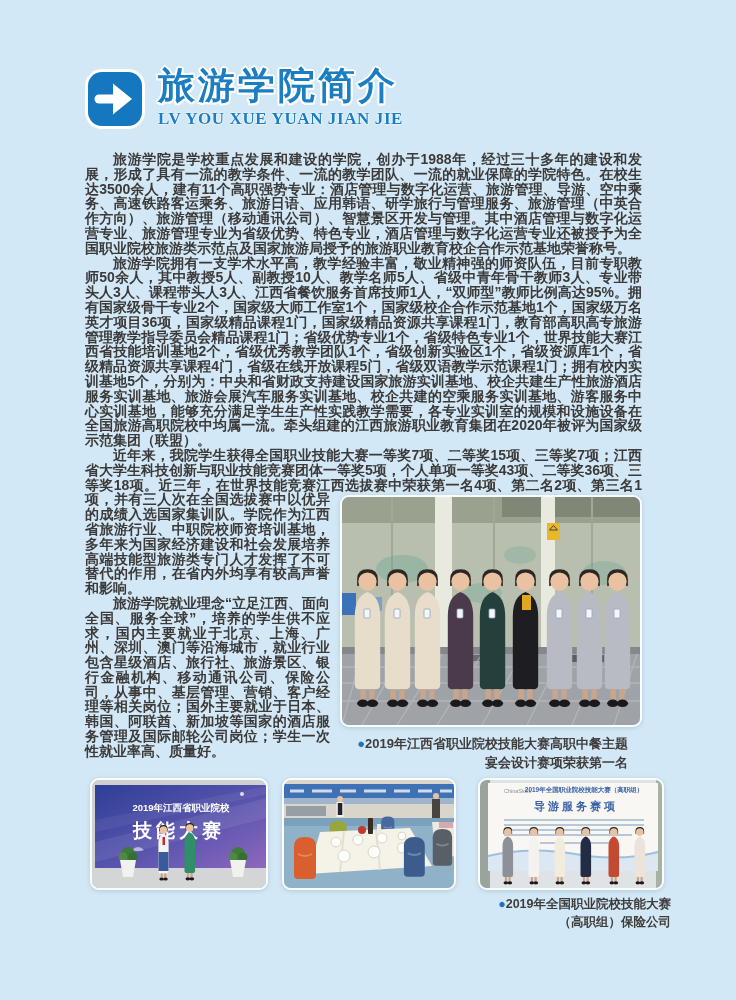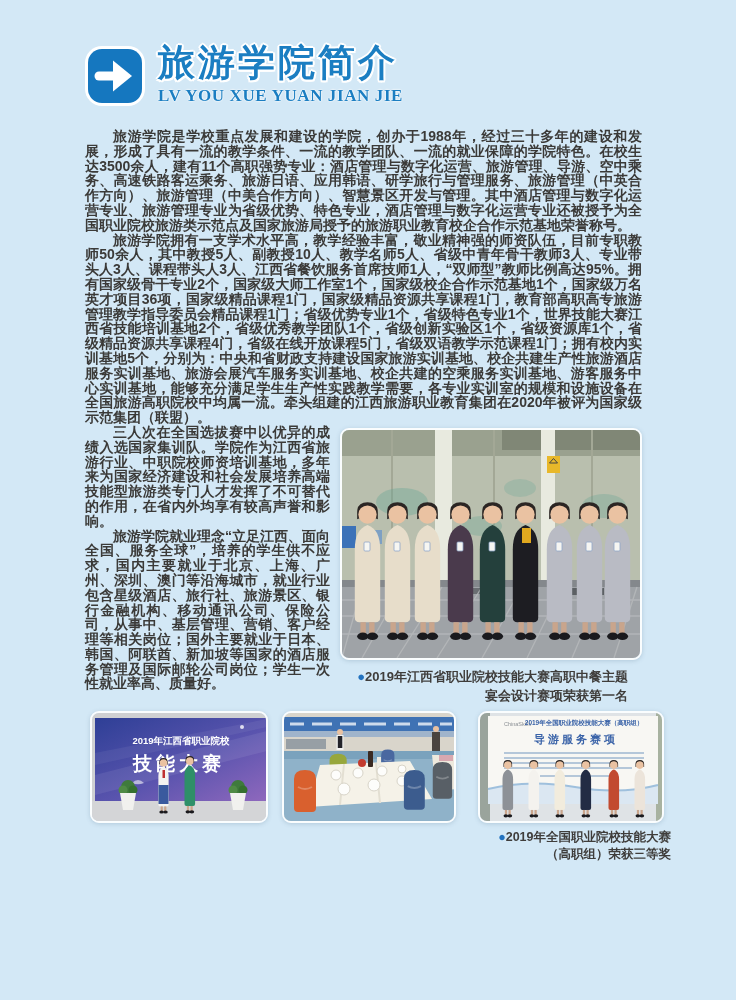--- a/index.html
+++ b/index.html
@@ -2,21 +2,21 @@
 <html><head>
 <meta charset="utf-8">
 <style>
   html,body{margin:0;padding:0;}
   body{
     width:736px;height:1000px;overflow:hidden;
     background:#d3e8f6;
     font-family:"Liberation Sans","DejaVu Sans",sans-serif;
     -webkit-font-smoothing:antialiased;
   }
-  .page{width:728px;height:1000px;padding-top:43px;box-sizing:border-box;}
+  .page{width:728px;height:1000px;padding-top:66px;box-sizing:border-box;}
 
   
   .header{display:flex;align-items:flex-start;margin-left:88px;height:72px;}
   .hdr-icon{
     width:54px;height:54px;border-radius:14px;background:#1577bf;
     box-shadow:0 0 0 3px #ffffff;flex:0 0 auto;margin-top:6px;
     display:flex;align-items:center;justify-content:center;
   }
   .hdr-icon svg{display:block;}
   .hdr-text{margin-left:16px;}
@@ -98,23 +98,23 @@
         <path d="M25,11.5 L44,27 L25,42.5 Z" fill="#ffffff"></path>
       </svg>
     </div>
     <div class="hdr-text">
       <div class="page-title">旅游学院简介</div>
       <div class="page-subtitle">LV YOU XUE YUAN JIAN JIE</div>
     </div>
   </div>
 
   <div class="content">
-    <p>旅游学院是学校重点发展和建设的学院，创办于1988年，经过三十多年的建设和发展，形成了具有一流的教学条件、一流的教学团队、一流的就业保障的学院特色。在校生达3500余人，建有11个高职强势专业：酒店管理与数字化运营、旅游管理、导游、空中乘务、高速铁路客运乘务、旅游日语、应用韩语、研学旅行与管理服务、旅游管理（中英合作方向）、旅游管理（中美合作方向）、智慧景区开发与管理。其中酒店管理与数字化运营专业、旅游管理专业为省级优势、特色专业，酒店管理与数字化运营专业还被授予为全国职业院校旅游类示范点及国家旅游局授予的旅游职业教育校企合作示范基地荣誉称号。</p>
+    <p>旅游学院是学校重点发展和建设的学院，创办于1988年，经过三十多年的建设和发展，形成了具有一流的教学条件、一流的教学团队、一流的就业保障的学院特色。在校生达3500余人，建有11个高职强势专业：酒店管理与数字化运营、旅游管理、导游、空中乘务、高速铁路客运乘务、旅游日语、应用韩语、研学旅行与管理服务、旅游管理（中英合作方向）、旅游管理（移动通讯公司）、智慧景区开发与管理。其中酒店管理与数字化运营专业、旅游管理专业为省级优势、特色专业，酒店管理与数字化运营专业还被授予为全国职业院校旅游类示范点及国家旅游局授予的旅游职业教育校企合作示范基地荣誉称号。</p>
     <p>旅游学院拥有一支学术水平高，教学经验丰富，敬业精神强的师资队伍，目前专职教师50余人，其中教授5人、副教授10人、教学名师5人、省级中青年骨干教师3人、专业带头人3人、课程带头人3人、江西省餐饮服务首席技师1人，“双师型”教师比例高达95%。拥有国家级骨干专业2个，国家级大师工作室1个，国家级校企合作示范基地1个，国家级万名英才项目36项，国家级精品课程1门，国家级精品资源共享课程1门，教育部高职高专旅游管理教学指导委员会精品课程1门；省级优势专业1个，省级特色专业1个，世界技能大赛江西省技能培训基地2个，省级优秀教学团队1个，省级创新实验区1个，省级资源库1个，省级精品资源共享课程4门，省级在线开放课程5门，省级双语教学示范课程1门；拥有校内实训基地5个，分别为：中央和省财政支持建设国家旅游实训基地、校企共建生产性旅游酒店服务实训基地、旅游会展汽车服务实训基地、校企共建的空乘服务实训基地、游客服务中心实训基地，能够充分满足学生生产性实践教学需要，各专业实训室的规模和设施设备在全国旅游高职院校中均属一流。牵头组建的江西旅游职业教育集团在2020年被评为国家级示范集团（联盟）。</p>
-    <p><span class="photo-float">
+    <p><span>近年来，我院学生获得全国职业技能大赛一等奖7项、二等奖15项、三等奖7项；江西省大学生科技创新与职业技能竞赛团体一等奖5项，个人单项一等奖43项、二等奖36项、三等奖18项。近三年，在世界技能竞赛江西选拔赛中荣获第一名4项、第二名2项、第三名1项，并有</span><span class="photo-float">
           <span class="photo">
       <svg width="298" height="228" viewBox="0 0 298 228">
 
         <rect width="298" height="152" fill="#b9bfae"></rect>
         <rect width="298" height="26" fill="#7c836f" opacity="0.5"></rect>
         <rect x="160" width="138" height="20" fill="#666d5e" opacity="0.5"></rect>
         <rect x="93" width="17" height="152" fill="#e8eadf"></rect>
         <rect x="199" width="14" height="152" fill="#e8eadf"></rect>
         <line x1="50" y1="0" x2="50" y2="152" stroke="#a3a896" stroke-width="2"></line>
         <line x1="152" y1="0" x2="152" y2="152" stroke="#a3a896" stroke-width="2"></line>
@@ -251,17 +251,17 @@
           <path d="M8,76 Q50,66 95,74 T178,72 L178,91 L8,91 Z" fill="#dbe7f2"></path>
           <path d="M8,76 Q50,66 95,74 T178,72" stroke="#9fc0dd" fill="none" stroke-width="2"></path>
           <use href="#fig" transform="translate(18,46) scale(0.98)" color="#8d9197"></use>
           <use href="#fig" transform="translate(44,46) scale(0.98)" color="#f4f2ee"></use>
           <use href="#fig" transform="translate(70,46) scale(0.98)" color="#f2ecdd"></use>
           <use href="#fig" transform="translate(96,46) scale(0.98)" color="#232c44"></use>
           <use href="#fig" transform="translate(124,46) scale(0.98)" color="#c24a30"></use>
           <use href="#fig" transform="translate(150,46) scale(0.98)" color="#ece4da"></use>
         </svg>
       </span>
-      <figcaption class="caption"><span class="bullet">●</span><span>2019年全国职业院校技能大赛（高职组）荣获三等奖</span></figcaption>
+      <figcaption class="caption"><span class="bullet">●</span><span>2019年全国职业院校技能大赛（高职组）保险公司</span></figcaption>
     </figure>
 
   </div>
 </div>
 
 </body></html>

